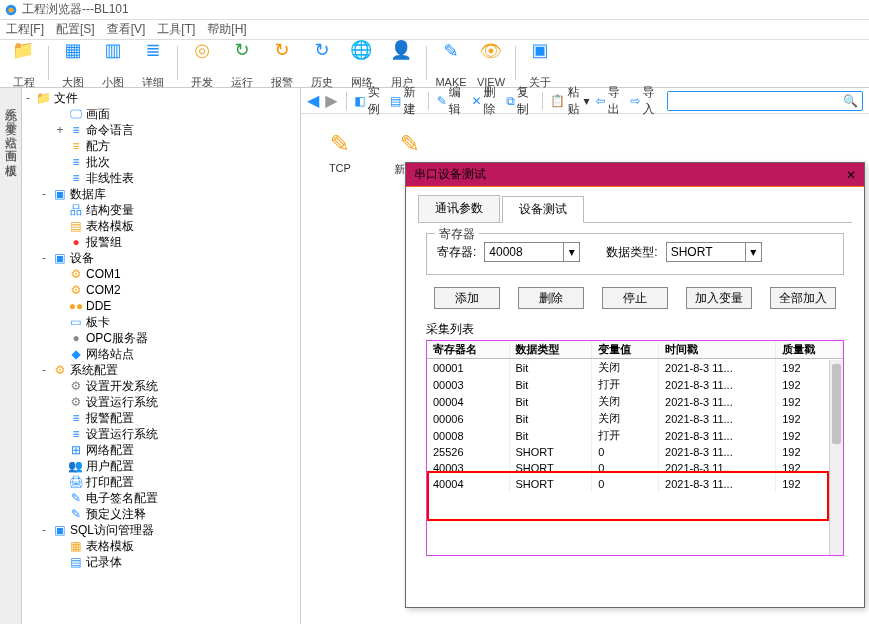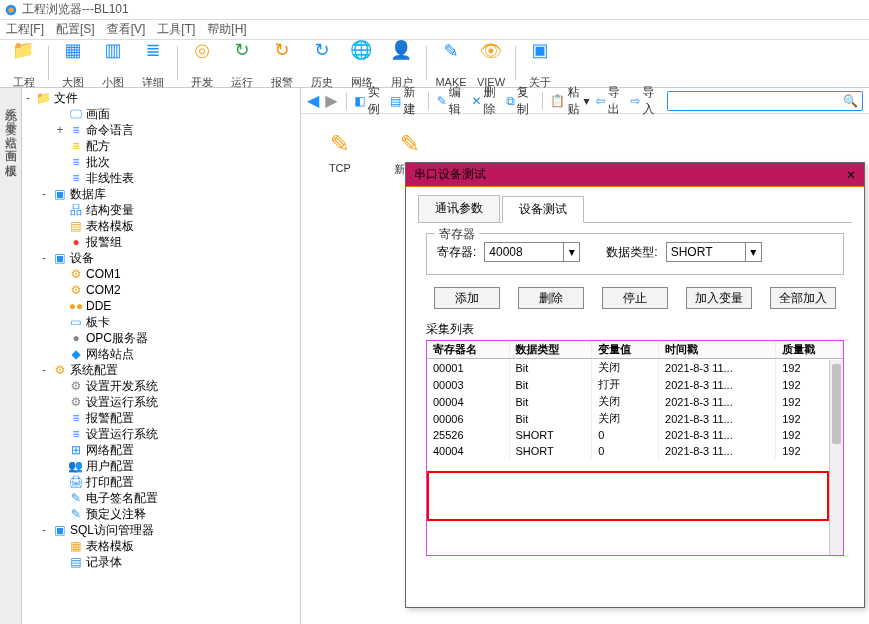--- a/index.html
+++ b/index.html
@@ -496,21 +496,35 @@
                   <td>192</td>
                 </tr>
                 <tr>
                   <td>00006</td>
                   <td>Bit</td>
                   <td>关闭</td>
                   <td>2021-8-3 11...</td>
                   <td>192</td>
                 </tr>
                 <tr>
+                  <td>00008</td>
+                  <td>Bit</td>
+                  <td>打开</td>
+                  <td>2021-8-3 11...</td>
+                  <td>192</td>
+                </tr>
+                <tr>
                   <td>25526</td>
+                  <td>SHORT</td>
+                  <td>0</td>
+                  <td>2021-8-3 11...</td>
+                  <td>192</td>
+                </tr>
+                <tr>
+                  <td>40003</td>
                   <td>SHORT</td>
                   <td>0</td>
                   <td>2021-8-3 11...</td>
                   <td>192</td>
                 </tr>
                 <tr>
                   <td>40004</td>
                   <td>SHORT</td>
                   <td>0</td>
                   <td>2021-8-3 11...</td>

